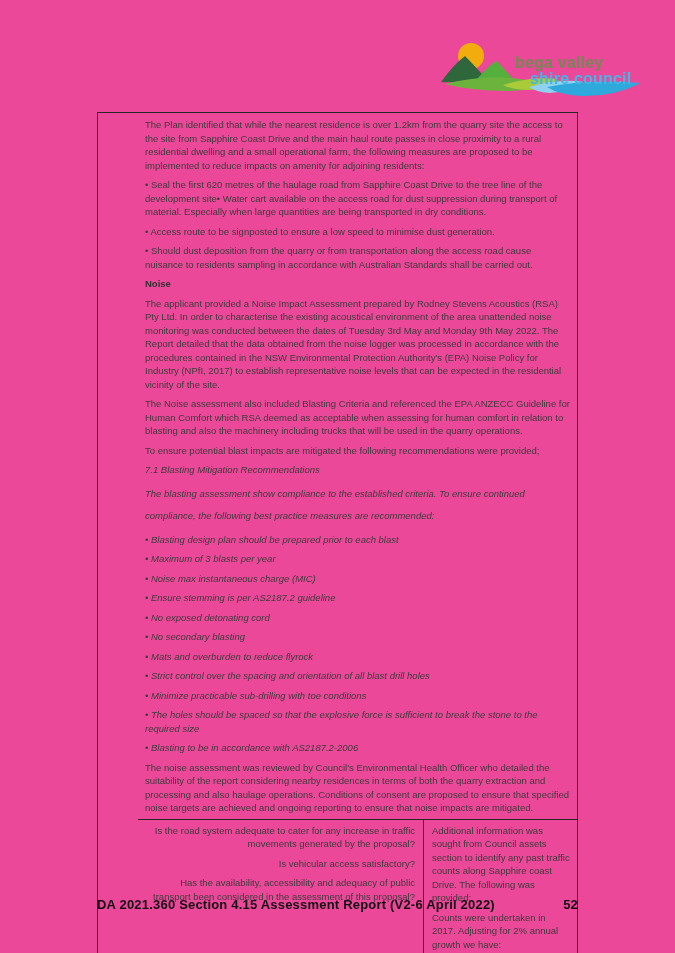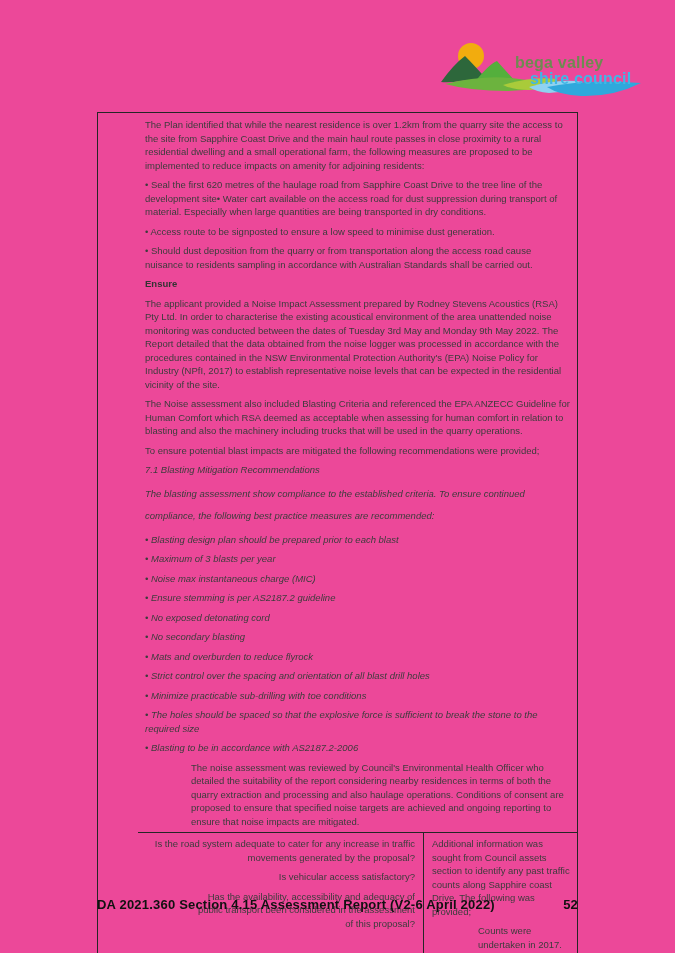--- a/index.html
+++ b/index.html
@@ -19,21 +19,21 @@
   .logo text { font-family:"Liberation Sans","DejaVu Sans",sans-serif; font-weight:bold; letter-spacing:0.2px; }
 
   
   .doc-table {
     position:absolute; left:97px; top:112px; width:481px;
     border:1px solid #262626;
     font-size:9.5px; line-height:13.5px;padding-left:40px;
   }
   .merged-cell { padding:5px 7px 4px 7px; border-bottom:1px solid #262626; }
   .blk { margin-bottom:6px; }
-  .blk:last-child { margin-bottom:0;margin-left:46px; }
+  .blk:last-child { margin-bottom:0; }
   .b-bold { font-weight:bold; color:#333; }
   .b-italic { font-style:italic; }
   .b-italic-wide { font-style:italic; line-height:22px; }
 
   .qa-row { display:flex; align-items:stretch; }
   .qa-left { width:286px; border-right:1px solid #262626; padding:4px 8px 5px 7px;text-align:right; }
   .qa-right { flex:1; padding:4px 7px 5px 8px; }
 
   
   .footer {
@@ -61,21 +61,21 @@
       <text x="89" y="46" font-size="16" fill="#3fb7e7">shire council</text>
     </svg>
   </div>
 
   <div class="doc-table">
     <div class="merged-cell">
       <p class="blk">The Plan identified that while the nearest residence is over 1.2km from the quarry site the access to the site from Sapphire Coast Drive and the main haul route passes in close proximity to a rural residential dwelling and a small operational farm, the following measures are proposed to be implemented to reduce impacts on amenity for adjoining residents:</p>
       <p class="blk">• Seal the first 620 metres of the haulage road from Sapphire Coast Drive to the tree line of the development site• Water cart available on the access road for dust suppression during transport of material. Especially when large quantities are being transported in dry conditions.</p>
       <p class="blk">• Access route to be signposted to ensure a low speed to minimise dust generation.</p>
       <p class="blk">• Should dust deposition from the quarry or from transportation along the access road cause nuisance to residents sampling in accordance with Australian Standards shall be carried out.</p>
-      <p class="blk b-bold">Ensure</p>
+      <p class="blk b-bold">Noise</p>
       <p class="blk">The applicant provided a Noise Impact Assessment prepared by Rodney Stevens Acoustics (RSA) Pty Ltd. In order to characterise the existing acoustical environment of the area unattended noise monitoring was conducted between the dates of Tuesday 3rd May and Monday 9th May 2022. The Report detailed that the data obtained from the noise logger was processed in accordance with the procedures contained in the NSW Environmental Protection Authority's (EPA) Noise Policy for Industry (NPfI, 2017) to establish representative noise levels that can be expected in the residential vicinity of the site.</p>
       <p class="blk">The Noise assessment also included Blasting Criteria and referenced the EPA ANZECC Guideline for Human Comfort which RSA deemed as acceptable when assessing for human comfort in relation to blasting and also the machinery including trucks that will be used in the quarry operations.</p>
       <p class="blk">To ensure potential blast impacts are mitigated the following recommendations were provided;</p>
       <p class="blk b-italic">7.1 Blasting Mitigation Recommendations</p>
       <p class="blk b-italic-wide">The blasting assessment show compliance to the established criteria. To ensure continued compliance, the following best practice measures are recommended:</p>
       <p class="blk b-italic">• Blasting design plan should be prepared prior to each blast</p>
       <p class="blk b-italic">• Maximum of 3 blasts per year</p>
       <p class="blk b-italic">• Noise max instantaneous charge (MIC)</p>
       <p class="blk b-italic">• Ensure stemming is per AS2187.2 guideline</p>
       <p class="blk b-italic">• No exposed detonating cord</p>

